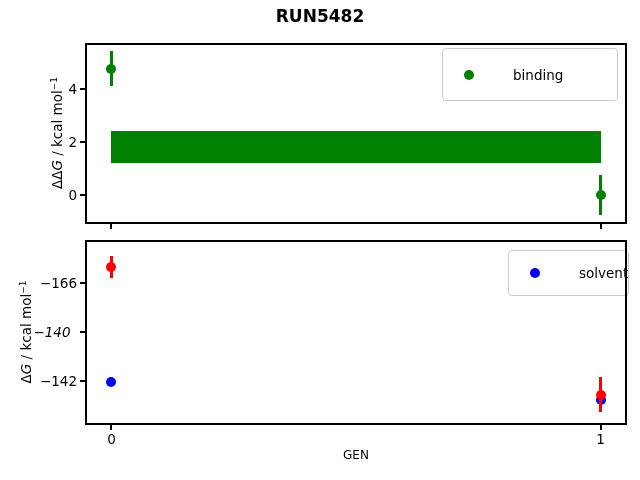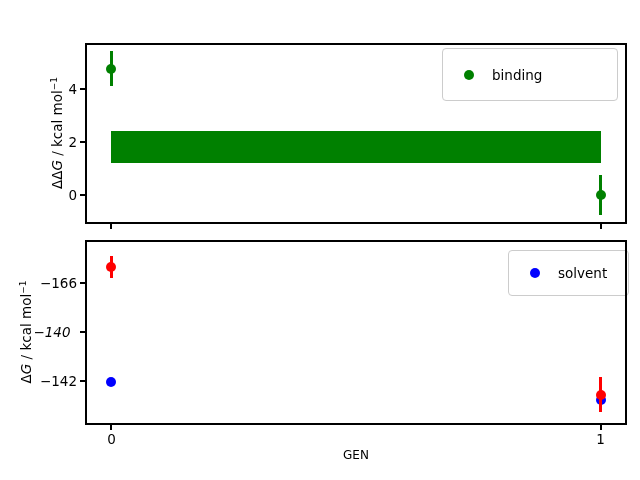--- a/index.html
+++ b/index.html
@@ -34,27 +34,28 @@
     border:1px solid #cccccc;border-radius:4px;box-sizing:border-box;
     padding:5px 7px;display:flex;flex-direction:column;justify-content:space-around;
     font-size:13.5px;
   }
   #legend-top{left:442px;top:48px;width:176px;height:53px;}
   #legend-bottom{left:508px;top:250px;width:121px;height:46px;}
   .legend-row{display:flex;align-items:center;}
   .lmark{width:38px;display:flex;justify-content:center;align-items:center;flex-shrink:0;}
   .ldot{width:10px;height:10px;border-radius:50%;}
   .ldotted{width:36px;height:0;border-top:2px dotted #008000;}
-  .ltext{margin-left:4px;white-space:nowrap;}
+  .ltext{margin-left:25px;white-space:nowrap;}
 </style>
 </head>
 <body>
 
 <div id="figure">
 
+  <div id="title">RUN5482</div>
 
   <div class="ylabel" id="ylabel-top">
     <span>ΔΔ</span><i>G</i><span> / kcal mol</span><span class="sup">−1</span>
   </div>
 
   <div class="ylabel" id="ylabel-bottom">
     <span>Δ</span><i>G</i><span> / kcal mol</span><span class="sup">−1</span>
   </div>
 
   <div id="xlabel">GEN</div>

